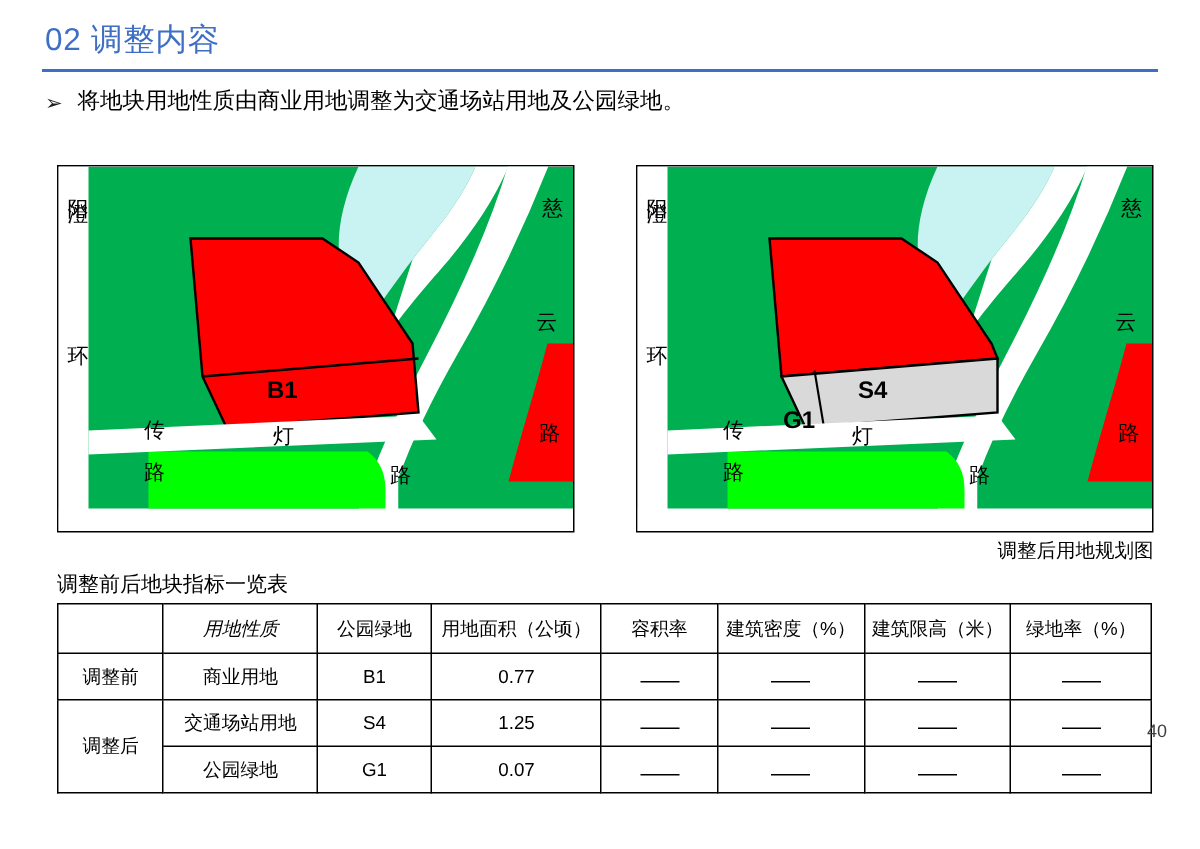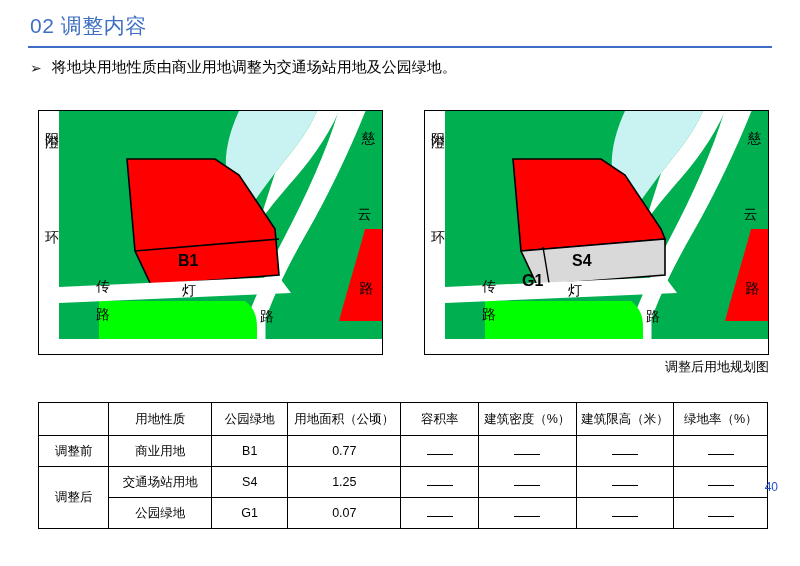--- a/index.html
+++ b/index.html
@@ -135,21 +135,21 @@
     display: inline-block;
     width: 26px;
     border-bottom: 1.5px solid #000;
     height: 8px;
   }
   .page-num {
     position: absolute;
     right: 22px;
     bottom: 10px;
     font-size: 12px;
-    color: #1d4ed8;
+    color: #404040;
   }
 </style>
 </head>
 <body>
 
 <div class="page">
 
   <div class="title">02 调整内容</div>
   <div class="title-rule"></div>
 
@@ -229,26 +229,27 @@
     <div class="hlabel" style="left:58px; top:168px;">传</div>
     <div class="hlabel" style="left:58px; top:196px;">路</div>
     <div class="hlabel" style="left:144px; top:172px;">灯</div>
     <div class="hlabel" style="left:222px; top:198px;">路</div>
     <div class="parcel-label" style="left:148px; top:142px;">S4</div>
     <div class="parcel-label" style="left:98px; top:162px;">G1</div>
 
     <div class="map-caption">调整后用地规划图</div>
   </div>
 
+  <div class="table-title">调整前后地块指标一览表</div>
 
   <table class="data">
     <tbody>
         <tr>
       <td class="hdr" style="width:72px;"></td>
-      <td class="hdr" style="width:110px;">用地性质</td>
+      <td class="hdr" style="width:110px;font-style:italic;">用地性质</td>
       <td class="hdr" style="width:78px;">公园绿地</td>
       <td class="hdr" style="width:120px;">用地面积（公顷）</td>
       <td class="hdr" style="width:78px;">容积率</td>
       <td class="hdr" style="width:100px;">建筑密度（%）</td>
       <td class="hdr" style="width:100px;">建筑限高（米）</td>
       <td class="hdr" style="width:95px;">绿地率（%）</td>
     </tr>
     <tr>
       <td>调整前</td>
       <td>商业用地</td>

